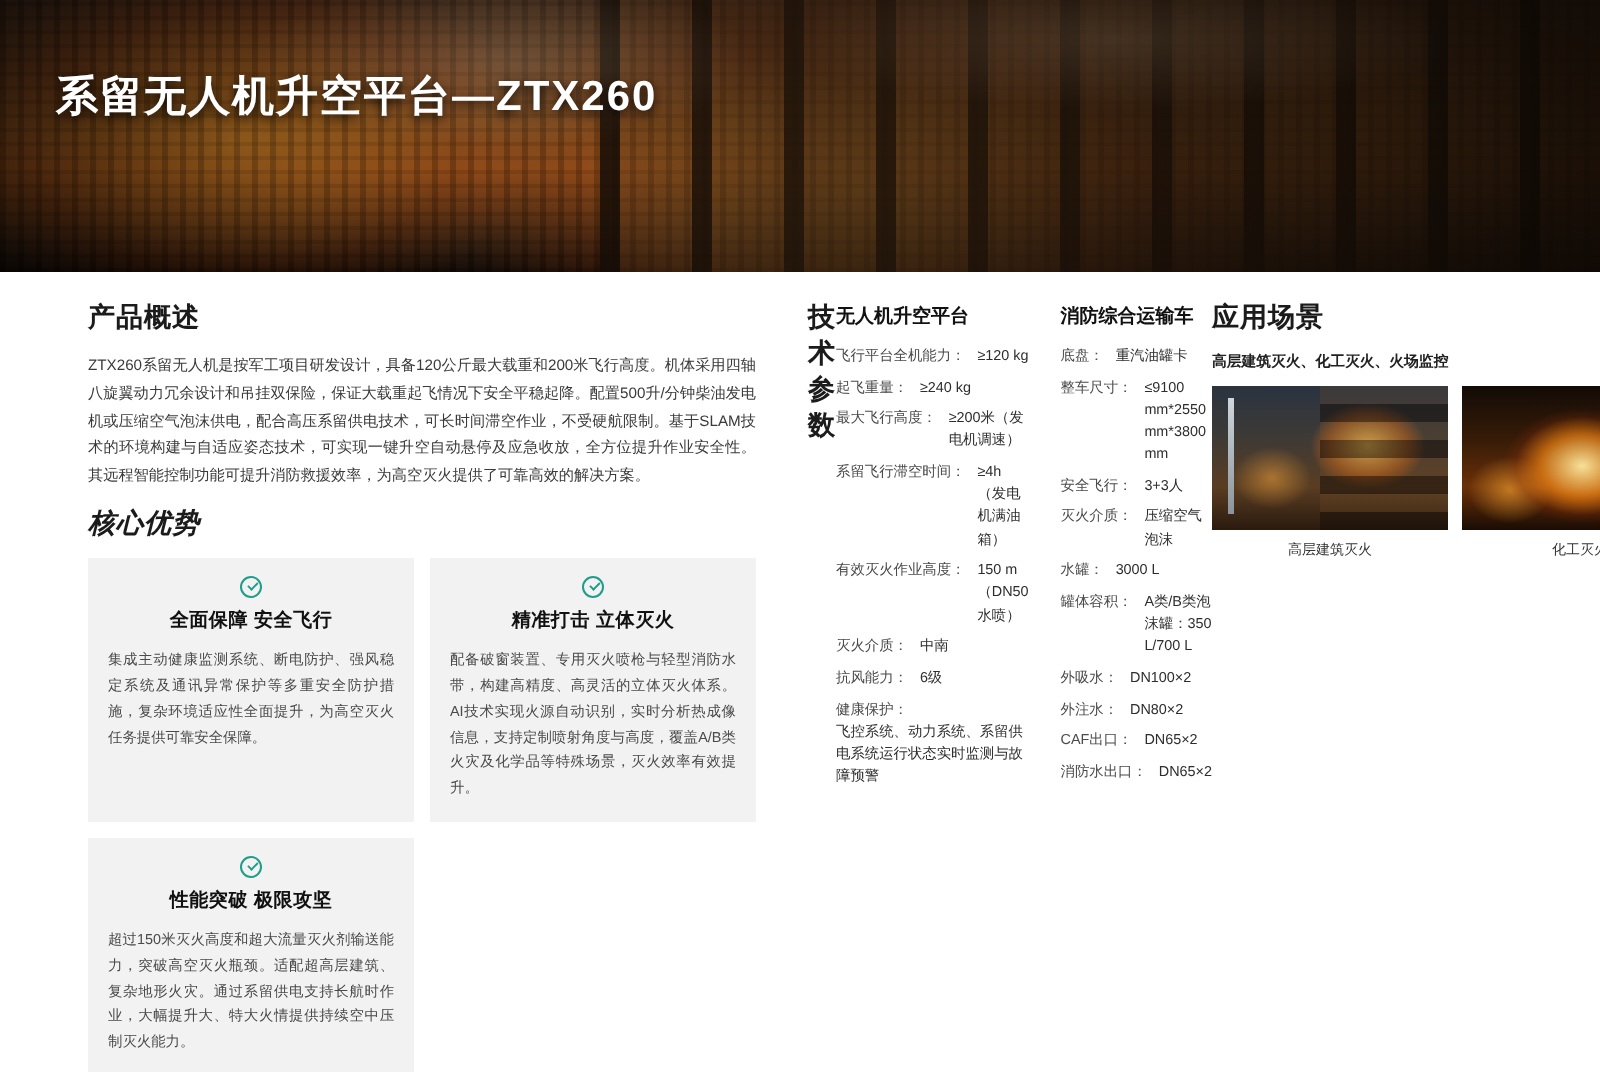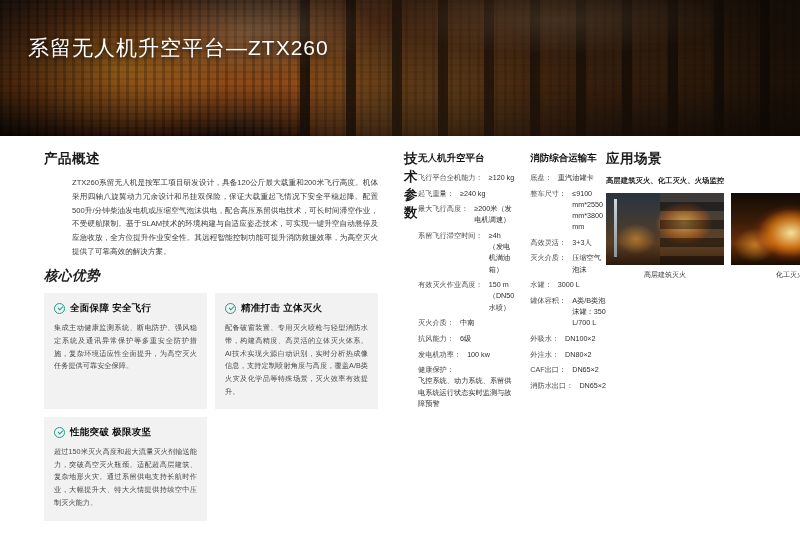--- a/index.html
+++ b/index.html
@@ -43,21 +43,21 @@
   }
   .hero-smoke {
     position:absolute; left:0; top:0; width:800px; height:136px;
     background:
       radial-gradient(ellipse 180px 60px at 250px 30px, rgba(255,230,190,0.18), rgba(0,0,0,0) 70%),
       radial-gradient(ellipse 240px 50px at 560px 20px, rgba(230,200,160,0.14), rgba(0,0,0,0) 70%);
   }
   .hero-title {
     position:absolute; left:28px; top:34px;
     color:#ffffff;
-    font-size:21px; font-weight:normal;
+    font-size:21px; font-weight:bold;
     letter-spacing:1px;
     text-shadow: 0 2px 6px rgba(0,0,0,0.85);
     z-index: 4;
   }
   .hero-vignette {
     position:absolute; inset:0;
     background: linear-gradient(90deg, rgba(0,0,0,0.55) 0%, rgba(0,0,0,0.05) 30%, rgba(0,0,0,0.0) 60%, rgba(0,0,0,0.35) 100%);
     z-index:3;
   }
 
@@ -78,39 +78,39 @@
     letter-spacing: 0.5px;
   }
   h2.sect.sp { margin-top: 8px; font-style: italic; }
 
   .overview-text {
     font-size: 7.6px;
     line-height: 1.82;
     color: #3a3a3a;
     text-align: justify;
     margin-bottom: 4px;
-    margin-left: 28px;
   }
 
   
   .adv-grid {
     display:grid;
     grid-template-columns: 1fr 1fr;
     gap: 8px;
   }
   .adv-card {
     background:#f2f2f2;
     padding: 9px 10px 10px 10px;
     min-height: 104px;
   }
   .adv-head {
     display:flex;
     align-items:center;
     gap:5px;
     margin-bottom:7px;
+    flex-direction:column;
   }
   .adv-head .ck {
     width:11px; height:11px; flex:0 0 11px;
     border-radius:50%;
     border:1.2px solid #1f9d8a;
     position:relative;
   }
   .adv-head .ck::after {
     content:"";
     position:absolute;
@@ -294,43 +294,39 @@
           <span class="spec-v">150 m（DN50水喷）</span>
         </div>
         <div class="spec-row">
           <span class="spec-k">灭火介质：</span>
           <span class="spec-v">中南</span>
         </div>
         <div class="spec-row">
           <span class="spec-k">抗风能力：</span>
           <span class="spec-v">6级</span>
         </div>
-        <div class="spec-row">
-          <span class="spec-k">发电机功率：</span>
-          <span class="spec-v">100 kw</span>
-        </div>
         <div class="spec-row block">
           <span class="spec-k">健康保护：</span>
           <span class="spec-v">飞控系统、动力系统、系留供电系统运行状态实时监测与故障预警</span>
         </div>
       </div>
 
       <div class="spec-col wide">
         <div class="spec-group-title">消防综合运输车</div>
 
         <div class="spec-row">
           <span class="spec-k">底盘：</span>
           <span class="spec-v">重汽油罐卡</span>
         </div>
         <div class="spec-row">
           <span class="spec-k">整车尺寸：</span>
           <span class="spec-v">≤9100 mm*2550 mm*3800 mm</span>
         </div>
         <div class="spec-row">
-          <span class="spec-k">高效灵活：</span>
+          <span class="spec-k">安全飞行：</span>
           <span class="spec-v">3+3人</span>
         </div>
         <div class="spec-row">
           <span class="spec-k">灭火介质：</span>
           <span class="spec-v">压缩空气泡沫</span>
         </div>
         <div class="spec-row">
           <span class="spec-k">水罐：</span>
           <span class="spec-v">3000 L</span>
         </div>

